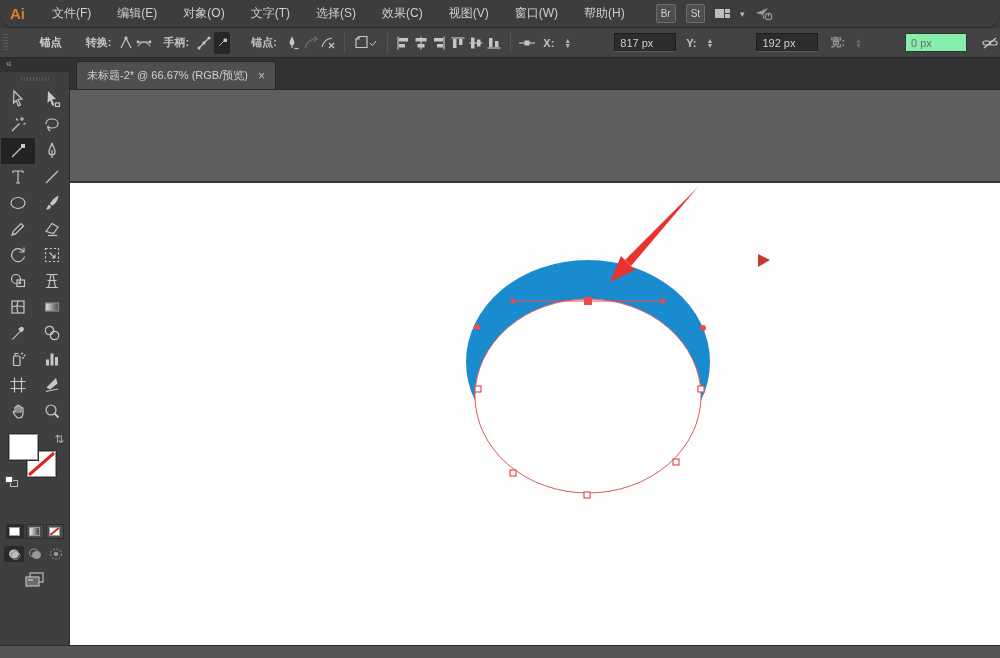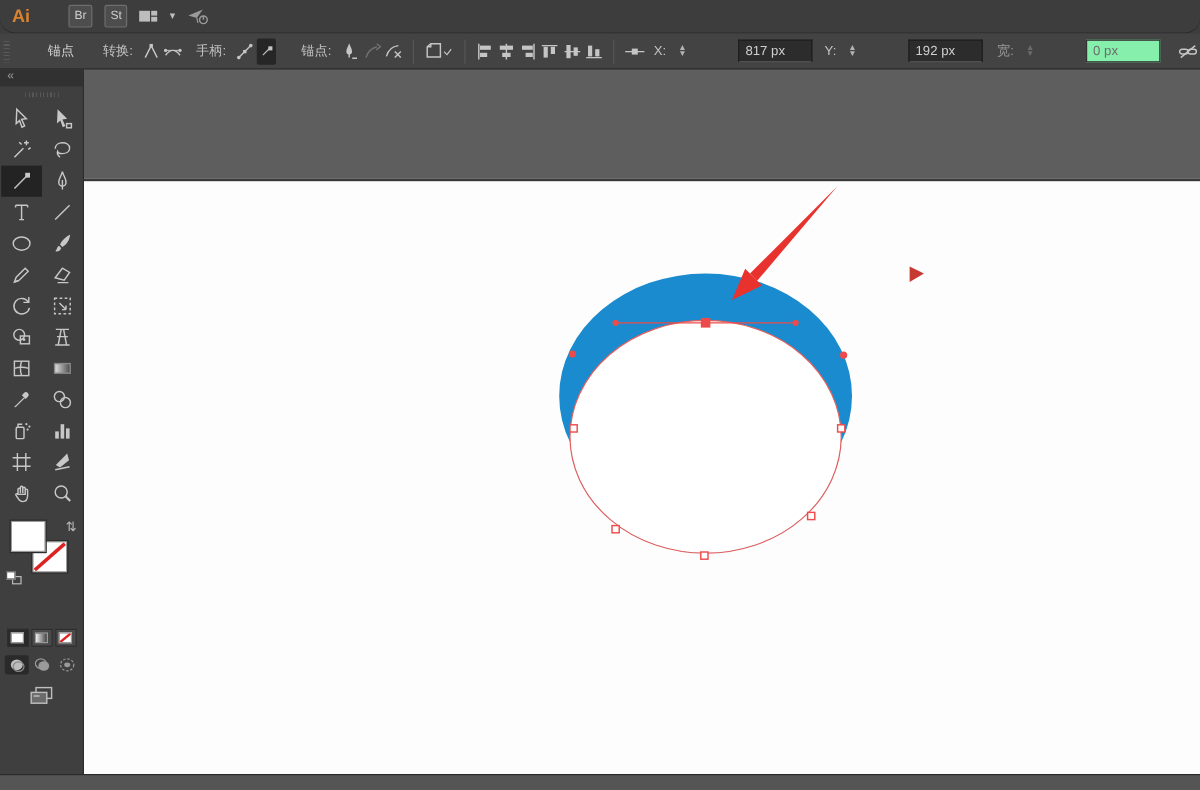--- a/index.html
+++ b/index.html
@@ -17,21 +17,21 @@
     color:#cfcfcf; font-size:10px; padding:3px 4px; }
   .ws-icon { display:inline-flex; gap:1px; }
   .ws-icon i { display:block; background:#bdbdbd; }
   .chev { color:#bdbdbd; font-size:9px; }
 
   
   .control-bar { height:30px; background:#434343; border-bottom:1px solid #282828;
     display:flex; align-items:center; color:#b9b9b9; font-size:11px; white-space:nowrap; }
   .grip { width:7px; height:18px; margin-left:3px;
     background:repeating-linear-gradient(to bottom,#595959 0 1px,transparent 1px 3px); }
-  .cb-label { margin:0 6px; color:#c3c3c3; }
+  .cb-label { margin:0 6px; color:#c3c3c3;font-weight:bold; }
   .cb-label.title { margin:0 18px 0 32px; color:#d2d2d2; }
   .cb-btn { width:24px; height:22px; display:inline-flex; align-items:center;
     justify-content:center; border-radius:2px; margin:0 1px; }
   .cb-btn.active { background:#262626; }
   .cb-btn.disabled { opacity:.35; }
   .cb-sep { width:1px; height:20px; background:#565656; margin:0 7px; }
   .stepper { display:inline-flex; flex-direction:column; margin:0 2px 0 4px; line-height:5px; }
   .stepper span { font-size:7px; color:#b5b5b5; cursor:default; }
   .num-field { background:#2c2c2c; border:1px solid #1e1e1e; border-bottom-color:#5a5a5a;
     color:#cfcfcf; width:62px; height:19px; font-size:11px; padding:0 5px;
@@ -93,20 +93,31 @@
     background:#fdfdfd; border-top:2px solid #3a3a3a; }
   .canvas-svg { position:absolute; inset:0; }
 
   .footer { height:13px; background:#555555; border-top:1px solid #2b2b2b; }
 </style>
 </head>
 <body>
 
 <div class="menu-bar">
   <span class="app-logo">Ai</span>
+  <div class="menu-items" id="menu-items">
+      <span class="menu-item">文件(F)</span>
+      <span class="menu-item">编辑(E)</span>
+      <span class="menu-item">对象(O)</span>
+      <span class="menu-item">文字(T)</span>
+      <span class="menu-item">选择(S)</span>
+      <span class="menu-item">效果(C)</span>
+      <span class="menu-item">视图(V)</span>
+      <span class="menu-item">窗口(W)</span>
+      <span class="menu-item">帮助(H)</span>
+    </div>
   <div class="mb-right">
     <span class="badge">Br</span>
     <span class="badge">St</span>
     <span class="ws-icon">
       <i style="width:9px;height:9px"></i>
       <span style="display:inline-flex;flex-direction:column;gap:1px">
         <i style="width:5px;height:4px"></i>
           <i style="width:5px;height:4px"></i>
       </span>
     </span>
@@ -490,20 +501,26 @@
     <div class="screen-mode">
       <svg width="22" height="17" viewBox="0 0 22 17">
         <rect x="6" y="2" width="13" height="9" fill="none" stroke="#bdbdbd" stroke-width="1.2"></rect>
         <rect x="2" y="6" width="13" height="9" fill="#6b6b6b" stroke="#bdbdbd" stroke-width="1.2"></rect>
         <line x1="4" y1="9" x2="9" y2="9" stroke="#e6e6e6"></line>
       </svg>
     </div>
   </div>
 
   <div class="doc-area">
+    <div class="tab-bar">
+      <div class="doc-tab">
+        <span>未标题-2* @ 66.67% (RGB/预览)</span>
+        <span class="tab-close">×</span>
+      </div>
+    </div>
 
     <div class="canvas">
       <div class="artboard"></div>
 
       <svg class="canvas-svg" width="929" height="555" viewBox="0 0 929 555">
 
         <path fill="#1a8bce" fill-rule="evenodd" d="M396,272 a122,102 0 1 0 244,0 a122,102 0 1 0 -244,0 Z
              M405,306 a113,97 0 1 0 226,0 a113,97 0 1 0 -226,0 Z"></path>
 
         <ellipse cx="518" cy="306" rx="113" ry="97" fill="#ffffff" stroke="#e06060" stroke-width="1"></ellipse>

